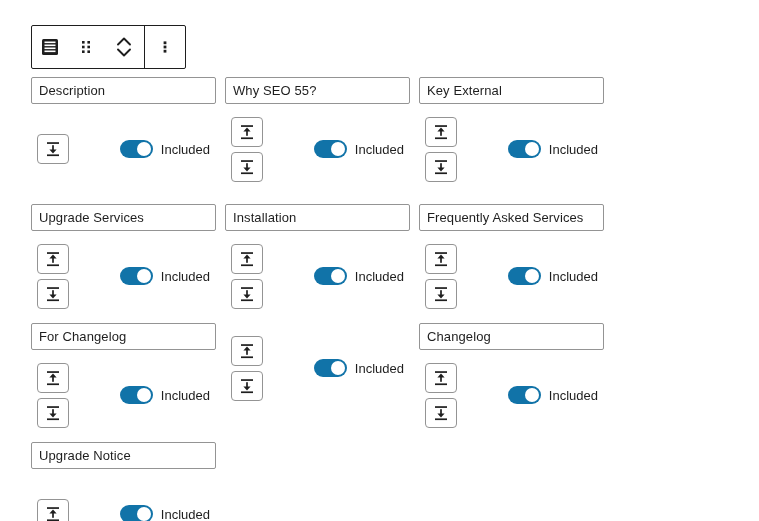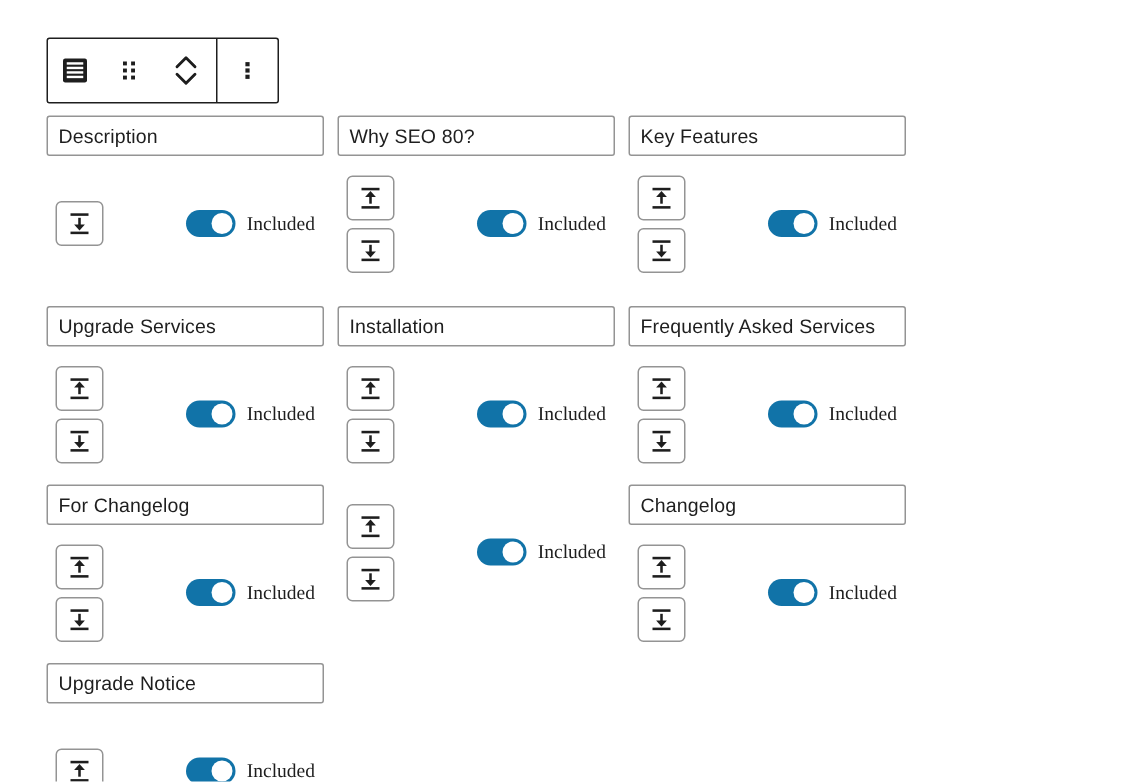--- a/index.html
+++ b/index.html
@@ -113,21 +113,20 @@
     cursor: pointer;
   }
   .move-btn svg { display: block; }
 
   .toggle-wrap {
     display: flex;
     align-items: center;
     margin-left: auto;
     padding-right: 6px;
     gap: 8px;
-    font-family: Liberation Serif, serif;
   }
   .toggle {
     width: 33px;
     height: 18px;
     border-radius: 9px;
     background: #1173a8;
     position: relative;
     cursor: pointer;
     flex: 0 0 auto;
     border: none;
@@ -233,55 +232,55 @@
         <div class="toggle-wrap">
           <button class="toggle" role="switch" aria-checked="true">
             <span class="knob"></span>
           </button>
           <span class="toggle-label">Included</span>
         </div>
       </div>
     </div>
 
     <div class="section-card">
-      <div class="card-title">Why SEO 80?</div>
-      <div class="card-body">
-        <div class="move-btns">
-          <button class="move-btn" title="Move up">
-            <span>
-              <svg width="20" height="20" viewBox="0 0 20 20" aria-hidden="true">
-                <rect x="4" y="3.2" width="12" height="1.7" fill="#1e1e1e"></rect>
-                <path d="M6.4 9.4 L10 5.4 L13.6 9.4 Z" fill="#1e1e1e"></path>
-                <rect x="9.15" y="7.2" width="1.7" height="6.6" fill="#1e1e1e"></rect>
-                <rect x="4" y="15.4" width="12" height="1.7" fill="#1e1e1e"></rect>
-              </svg>
-            </span>
-          </button>
-          <button class="move-btn" title="Move down">
-            <span>
-              <svg width="20" height="20" viewBox="0 0 20 20" aria-hidden="true">
-                <rect x="4" y="3.2" width="12" height="1.7" fill="#1e1e1e"></rect>
-                <rect x="9.15" y="6.2" width="1.7" height="6.6" fill="#1e1e1e"></rect>
-                <path d="M6.4 10.6 L10 14.6 L13.6 10.6 Z" fill="#1e1e1e"></path>
-                <rect x="4" y="15.4" width="12" height="1.7" fill="#1e1e1e"></rect>
-              </svg>
-            </span>
-          </button>
-        </div>
-        <div class="toggle-wrap">
-          <button class="toggle" role="switch" aria-checked="true">
-            <span class="knob"></span>
-          </button>
-          <span class="toggle-label">Included</span>
-        </div>
-      </div>
-    </div>
-
-    <div class="section-card">
-      <div class="card-title">Key Features</div>
+      <div class="card-title">Why SEO 55?</div>
+      <div class="card-body">
+        <div class="move-btns">
+          <button class="move-btn" title="Move up">
+            <span>
+              <svg width="20" height="20" viewBox="0 0 20 20" aria-hidden="true">
+                <rect x="4" y="3.2" width="12" height="1.7" fill="#1e1e1e"></rect>
+                <path d="M6.4 9.4 L10 5.4 L13.6 9.4 Z" fill="#1e1e1e"></path>
+                <rect x="9.15" y="7.2" width="1.7" height="6.6" fill="#1e1e1e"></rect>
+                <rect x="4" y="15.4" width="12" height="1.7" fill="#1e1e1e"></rect>
+              </svg>
+            </span>
+          </button>
+          <button class="move-btn" title="Move down">
+            <span>
+              <svg width="20" height="20" viewBox="0 0 20 20" aria-hidden="true">
+                <rect x="4" y="3.2" width="12" height="1.7" fill="#1e1e1e"></rect>
+                <rect x="9.15" y="6.2" width="1.7" height="6.6" fill="#1e1e1e"></rect>
+                <path d="M6.4 10.6 L10 14.6 L13.6 10.6 Z" fill="#1e1e1e"></path>
+                <rect x="4" y="15.4" width="12" height="1.7" fill="#1e1e1e"></rect>
+              </svg>
+            </span>
+          </button>
+        </div>
+        <div class="toggle-wrap">
+          <button class="toggle" role="switch" aria-checked="true">
+            <span class="knob"></span>
+          </button>
+          <span class="toggle-label">Included</span>
+        </div>
+      </div>
+    </div>
+
+    <div class="section-card">
+      <div class="card-title">Key External</div>
       <div class="card-body">
         <div class="move-btns">
           <button class="move-btn" title="Move up">
             <span>
               <svg width="20" height="20" viewBox="0 0 20 20" aria-hidden="true">
                 <rect x="4" y="3.2" width="12" height="1.7" fill="#1e1e1e"></rect>
                 <path d="M6.4 9.4 L10 5.4 L13.6 9.4 Z" fill="#1e1e1e"></path>
                 <rect x="9.15" y="7.2" width="1.7" height="6.6" fill="#1e1e1e"></rect>
                 <rect x="4" y="15.4" width="12" height="1.7" fill="#1e1e1e"></rect>
               </svg>

